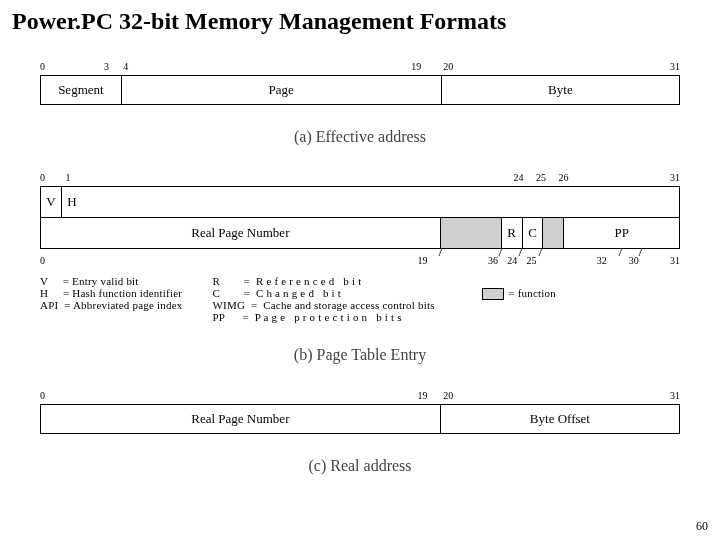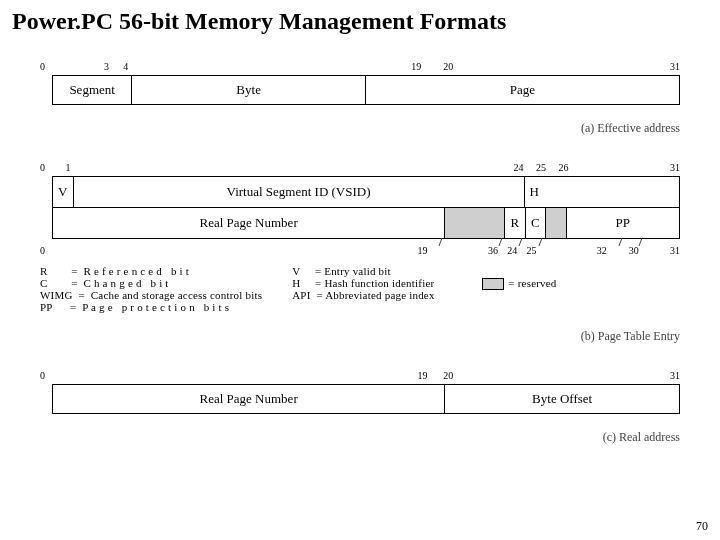--- a/index.html
+++ b/index.html
@@ -19,44 +19,43 @@
   }
   .section {
     margin: 26px 40px 0 40px;
   }
   .bitbar {
     position: relative;
     height: 28px;
     border: 1px solid #000;
     background: #fff;
     display: flex;
-    margin-left: 12px;
   }
   .bitbar.tall { height: 30px; }
   .bitfield {
     border-right: 1px solid #000;
     display: flex;
     align-items: center;
     justify-content: center;
     font-size: 13px;
     position: relative;
   }
   .bitfield:last-child { border-right: none; }
   .bitfield.shade { background: #cfcfcf; }
   .bitlabels {
     position: relative;
     height: 14px;
     font-size: 10px;
   }
   .bl { position: absolute; top: 0; }
   .bitlabels.below .bl { top: 0; }
   .caption {
-    text-align: right;
-    font-size: 12px;
-    margin-top: 16px;
+    text-align: center;
+    font-size: 16px;
+    margin-top: 23px;
     color: #444;
   }
   .legend {
     font-size: 11px;
     margin-top: 6px;
     display: flex;
     gap: 30px;
     letter-spacing: 0.2px;
   }
   .legend-col { white-space: pre; }
@@ -84,52 +83,51 @@
     position: absolute;
     top: -1px;
     height: 8px;
     border-left: 1px solid #444;
     transform: skewX(-20deg);
   }
 </style>
 </head>
 <body>
 
-<div class="title">Power.PC 56-bit Memory Management Formats</div>
+<div class="title">Power.PC 32-bit Memory Management Formats</div>
 
 <div class="section">
   <div class="bitlabels">
     <span class="bl" style="left:0%">0</span>
     <span class="bl" style="left:10%">3</span>
     <span class="bl" style="left:13%">4</span>
     <span class="bl" style="left:58%">19</span>
     <span class="bl" style="left:63%">20</span>
     <span class="bl" style="right:0">31</span>
   </div>
   <div class="bitbar">
     <div class="bitfield" style="flex:0 0 12.5%">Segment</div>
+    <div class="bitfield" style="flex:0 0 50%">Page</div>
     <div class="bitfield" style="flex:1 1 auto">Byte</div>
-    <div class="bitfield" style="flex:0 0 50%">Page</div>
   </div>
   <div class="caption">(a) Effective address</div>
 </div>
 
 <div class="section">
 
   <div class="bitlabels">
     <span class="bl" style="left:0%">0</span>
     <span class="bl" style="left:4%">1</span>
     <span class="bl" style="left:74%">24</span>
     <span class="bl" style="left:77.5%">25</span>
     <span class="bl" style="left:81%">26</span>
     <span class="bl" style="right:0">31</span>
   </div>
   <div class="bitbar tall">
     <div class="bitfield" style="flex:0 0 3.125%">V</div>
-    <div class="bitfield" style="flex:0 0 71.875%">Virtual Segment ID (VSID)</div>
     <div class="bitfield" style="flex:0 0 3.125%">H</div>
   </div>
 
   <div class="bitbar tall stack">
     <div class="bitfield" style="flex:0 0 62.5%">Real Page Number</div>
     <div class="bitfield shade" style="flex:0 0 9.375%"></div>
     <div class="bitfield" style="flex:0 0 3.125%">R</div>
     <div class="bitfield" style="flex:0 0 3.125%">C</div>
     <div class="bitfield shade" style="flex:0 0 3.125%"></div>
     <div class="bitfield" style="flex:1 1 auto">PP</div>
@@ -149,41 +147,41 @@
     <span class="bl" style="left:59%">19</span>
     <span class="bl" style="left:70%">36</span>
     <span class="bl" style="left:73%">24</span>
     <span class="bl" style="left:76%">25</span>
     <span class="bl" style="left:87%">32</span>
     <span class="bl" style="left:92%">30</span>
     <span class="bl" style="right:0">31</span>
   </div>
 
   <div class="legend">
+    <div class="legend-col">V     = Entry valid bit
+H     = Hash function identifier
+API  = Abbreviated page index</div>
     <div class="legend-col">R        =  R e f e r e n c e d   b i t
 C        =  C h a n g e d   b i t
 WIMG  =  Cache and storage access control bits
 PP      =  P a g e   p r o t e c t i o n   b i t s</div>
-    <div class="legend-col">V     = Entry valid bit
-H     = Hash function identifier
-API  = Abbreviated page index</div>
     <div class="legend-col">
-      <span class="legend-box"></span><span>= reserved</span>
+      <span class="legend-box"></span><span>= function</span>
     </div>
   </div>
   <div class="caption">(b) Page Table Entry</div>
 </div>
 
 <div class="section">
   <div class="bitlabels">
     <span class="bl" style="left:0%">0</span>
     <span class="bl" style="left:59%">19</span>
     <span class="bl" style="left:63%">20</span>
     <span class="bl" style="right:0">31</span>
   </div>
   <div class="bitbar">
     <div class="bitfield" style="flex:0 0 62.5%">Real Page Number</div>
     <div class="bitfield" style="flex:1 1 auto">Byte Offset</div>
   </div>
   <div class="caption">(c) Real address</div>
 </div>
 
-<div class="pagenum">70</div>
+<div class="pagenum">60</div>
 
 </body></html>

